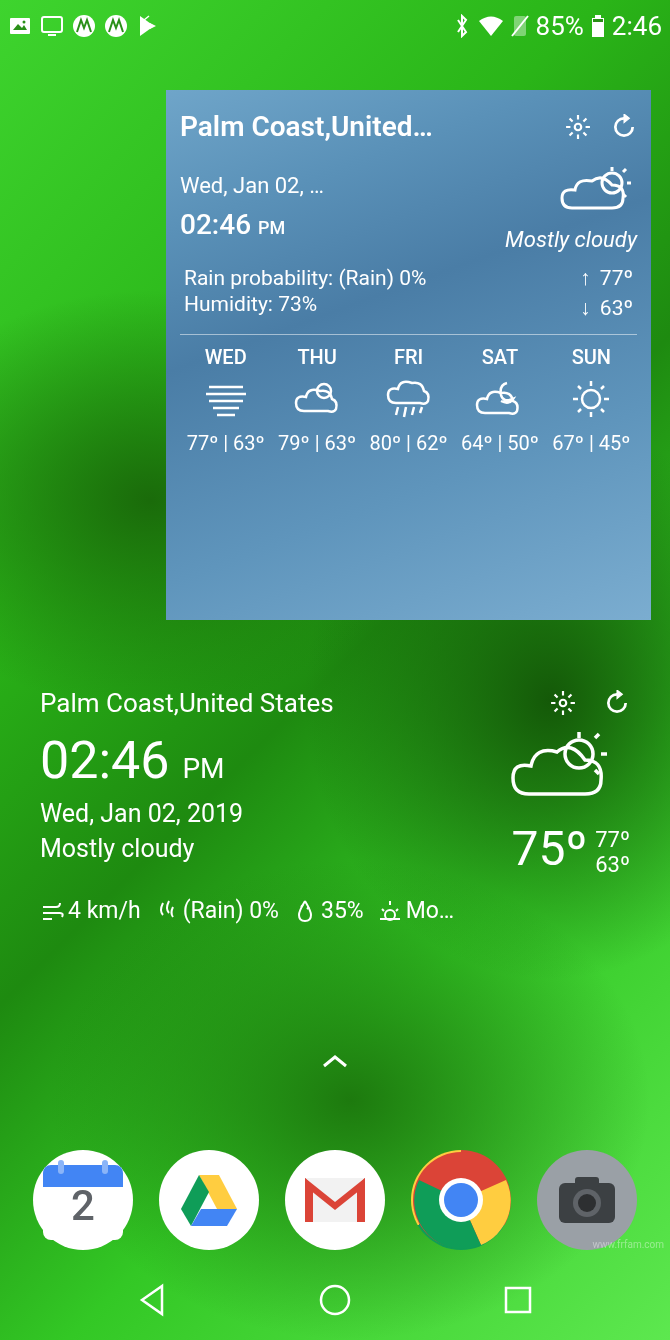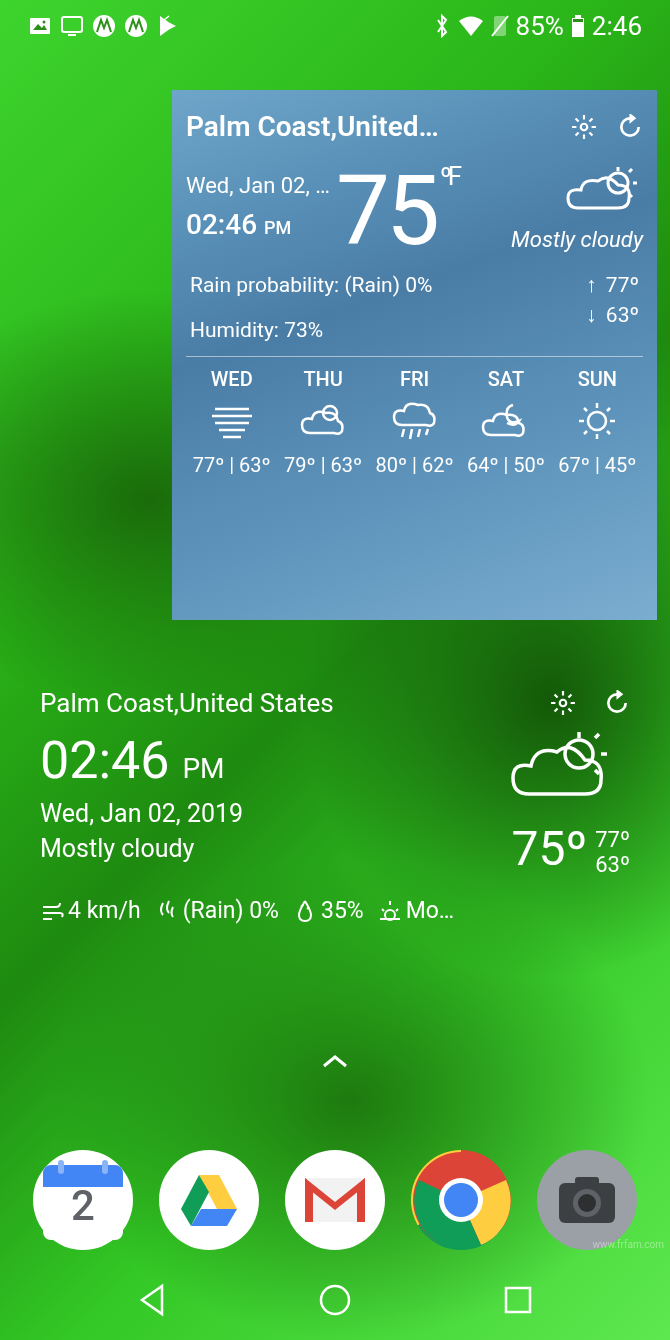--- a/index.html
+++ b/index.html
@@ -14,34 +14,34 @@
   position: relative;
   overflow: hidden;
   color: white;
 }
 
 
 .status-bar {
   display: flex;
   justify-content: space-between;
   align-items: center;
-  padding: 10px 28px;
+  padding: 10px 8px;
   height: 52px;
   font-size: 26px;
 }
 .status-left { display: flex; gap: 8px; align-items: center; }
 .status-right { display: flex; gap: 6px; align-items: center; }
 .status-icon { fill: white; }
 .status-right span { font-weight: 400; }
 
 
 .widget1 {
   position: absolute;
   top: 90px;
-  left: 172px;
+  left: 166px;
   width: 485px;
   height: 530px;
   background: linear-gradient(160deg, #6fa5c9 0%, #5a91b8 20%, #4a7da6 40%, #5f95bc 70%, #7badd0 100%);
   padding: 20px 14px 10px 14px;
   color: white;
 }
 .widget1 .header {
   display: flex;
   align-items: center;
   justify-content: space-between;
@@ -251,39 +251,36 @@
           <path d="M20 12 A8 8 0 1 1 12 4" fill="none" stroke="white" stroke-width="2.5"></path>
           <path d="M12 0 L12 8 L17 4 Z" fill="white"></path>
         </svg>
     </div>
   </div>
   <div class="main-row">
     <div class="date-time">
       <div class="date">Wed, Jan 02, …</div>
       <div class="time"><span>02:46</span> <small>PM</small></div>
     </div>
-    <div class="big-temp">
-      <span>75</span><span class="unit">ºF</span>
-    </div>
     <div class="cond-col">
       <svg class="cond-icon" viewBox="0 0 80 60">
         <circle cx="55" cy="20" r="10" fill="none"></circle>
         <line x1="55" y1="4" x2="55" y2="8"></line>
           <line x1="70" y1="20" x2="74" y2="20"></line>
           <line x1="66" y1="9" x2="69" y2="6"></line>
           <line x1="66" y1="31" x2="69" y2="34"></line>
         <path d="M15 45 Q5 45 5 35 Q5 25 18 27 Q20 15 35 18 Q45 10 55 22 Q68 22 66 35 Q66 45 55 45 Z"></path>
       </svg>
       <div class="cond-text">Mostly cloudy</div>
     </div>
   </div>
   <div class="details">
     <div>
       <div>Rain probability: (Rain) 0%</div>
-      <div style="margin-top:21px">Humidity: 73%</div>
+      <div style="margin-top:2px">Humidity: 73%</div>
     </div>
     <div class="hilo-col">
       <div class="hilo">↑&nbsp;<span>77º</span></div>
       <div class="hilo" style="margin-top:6px">↓&nbsp;<span>63º</span></div>
     </div>
   </div>
   <hr>
   <div class="forecast-row">
     <div class="fday">
       <div class="fday-name">WED</div>

